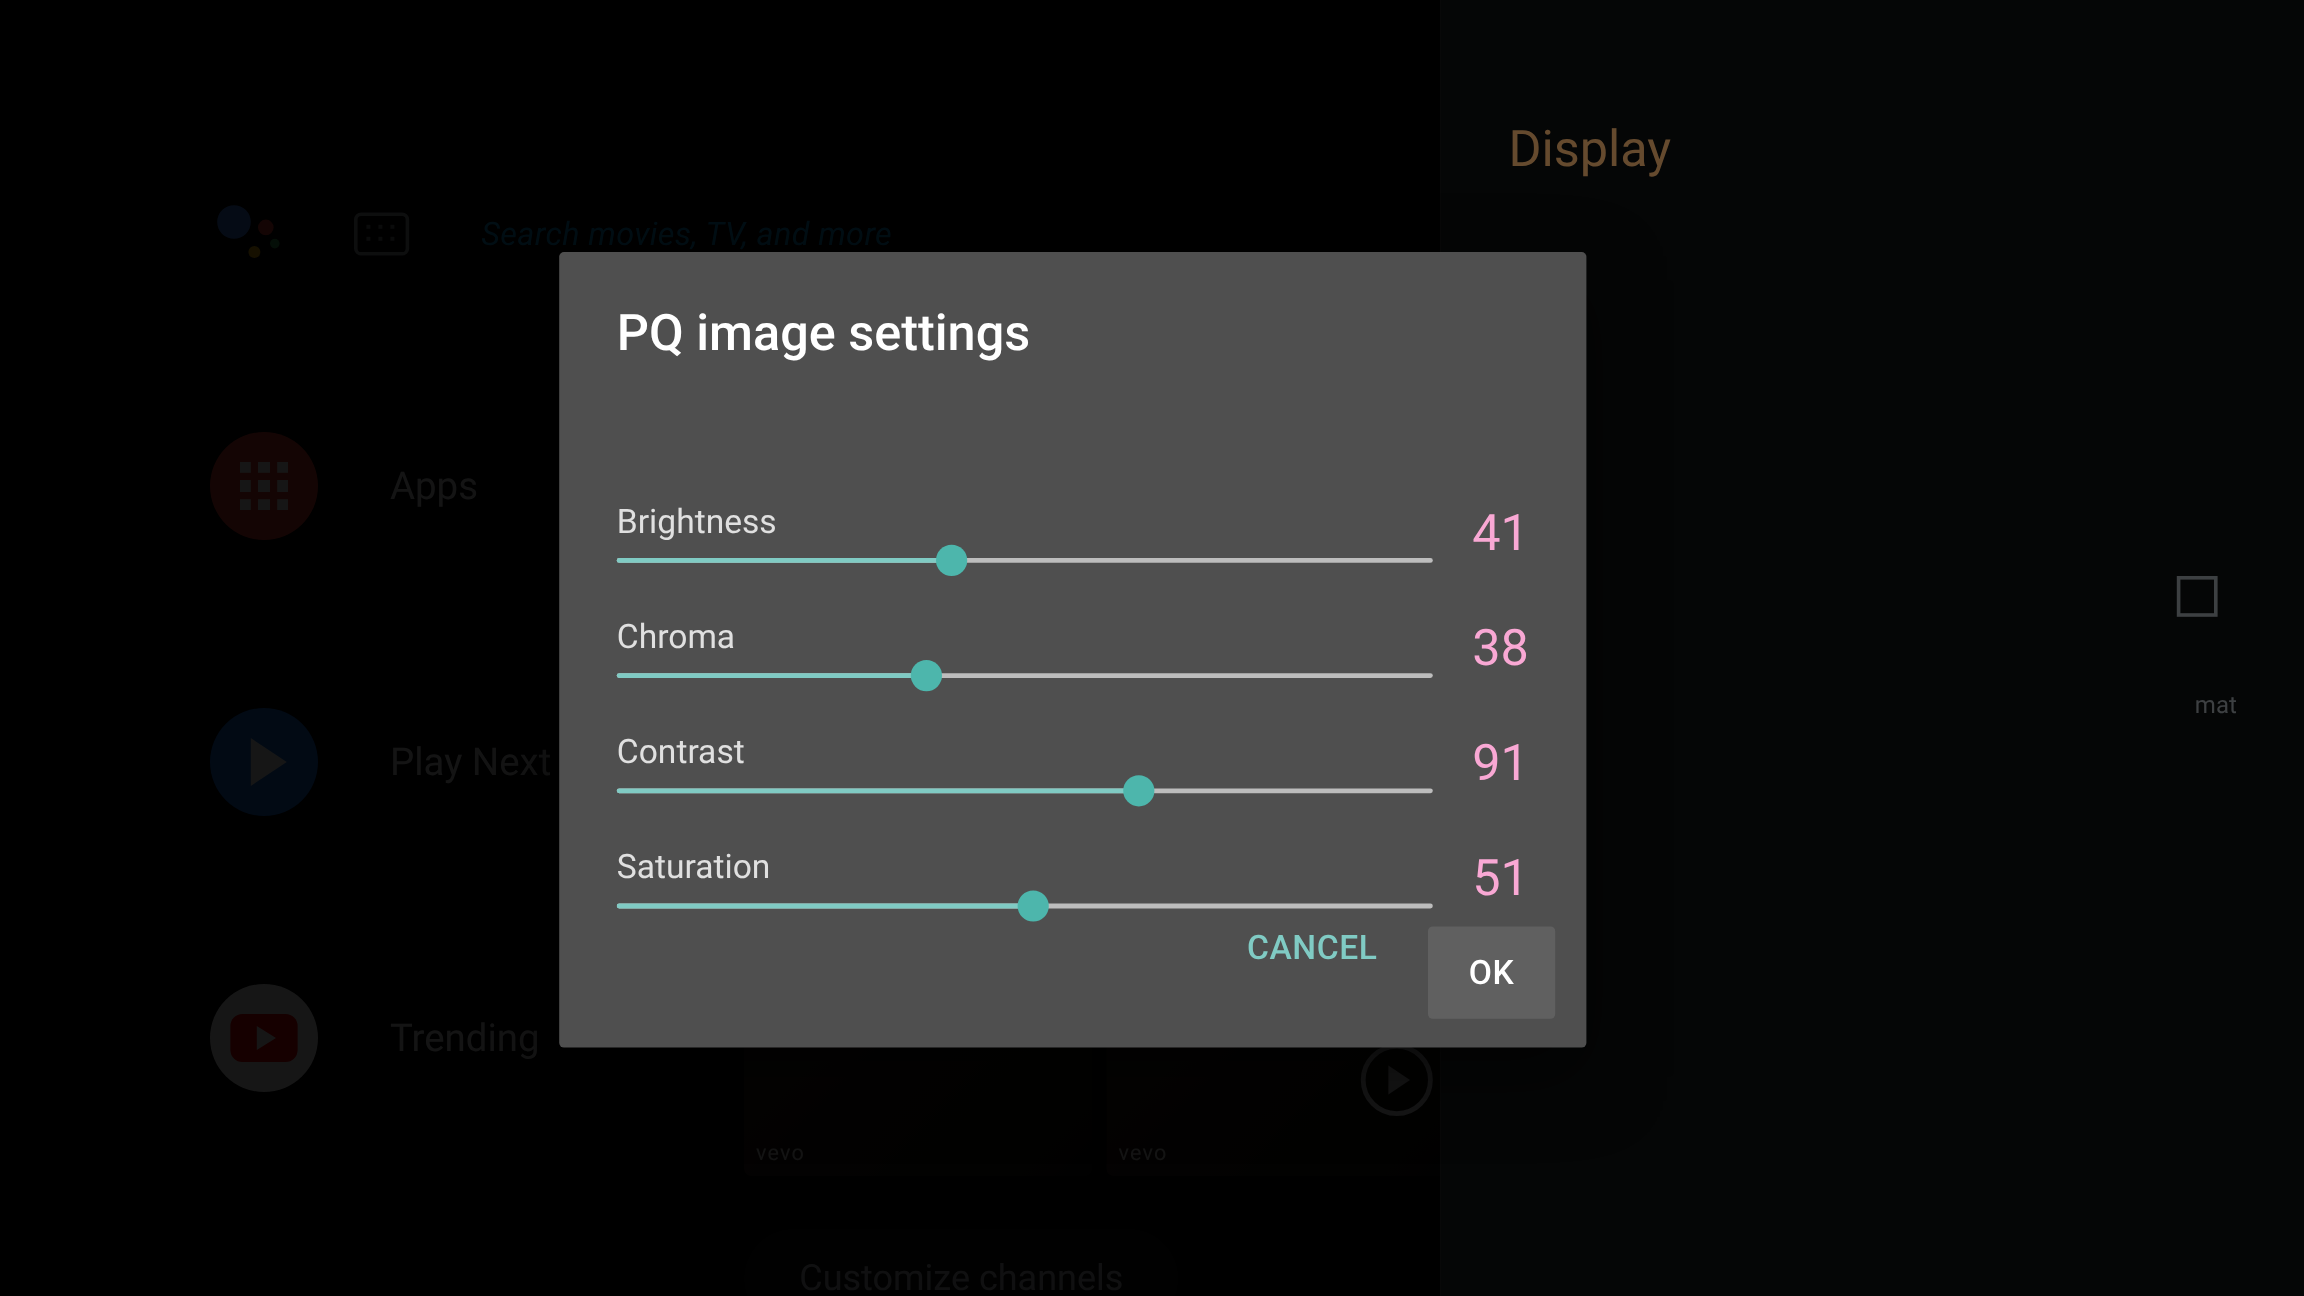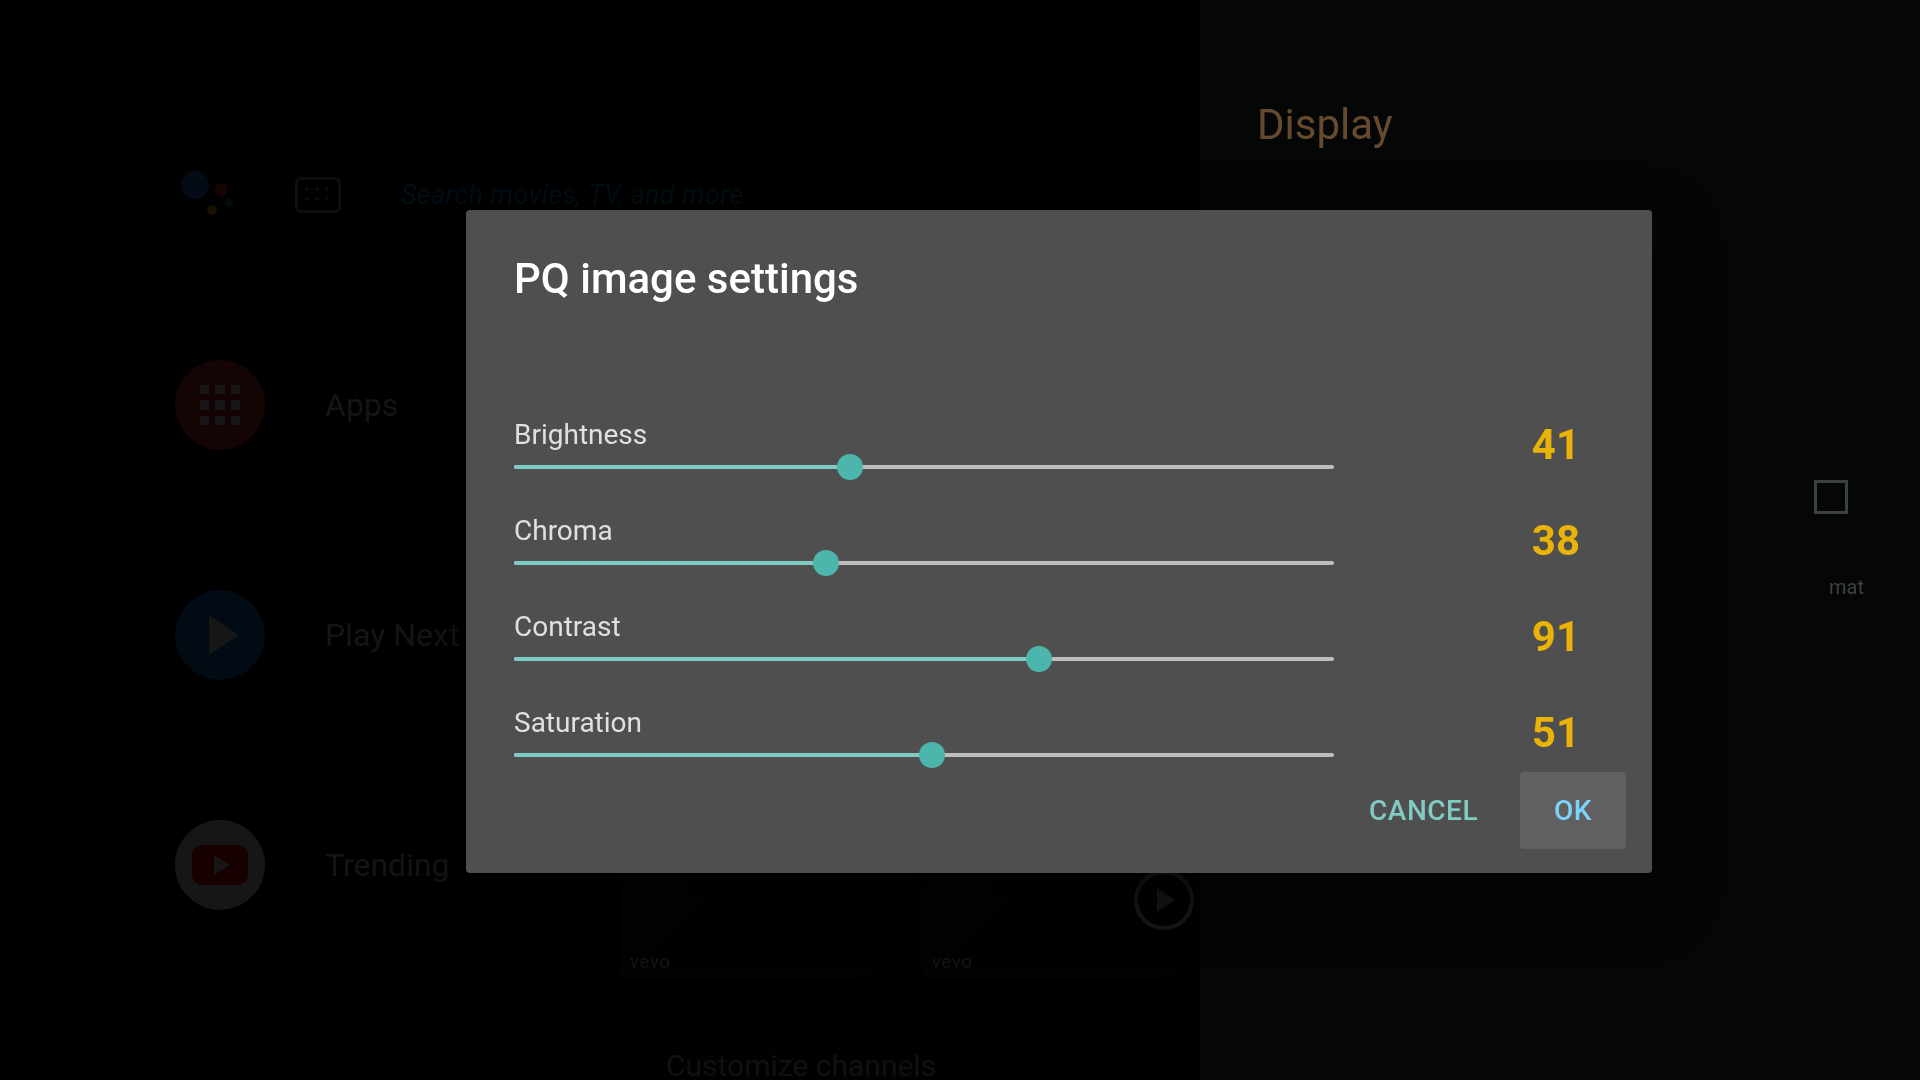--- a/index.html
+++ b/index.html
@@ -59,38 +59,38 @@
   
   .drawer { position:absolute; right:0; top:0; height:100%; width:720px; background:#0d0f10; border-left:1px solid #141414; }
   .drawer h2 { color:#fdba74; font-weight:400; font-size:42px; padding: 100px 56px 60px; }
   .drawer .chk { position:absolute; right:72px; top:480px; width:34px; height:34px; border:3px solid #9aa0a6; }
   .drawer .fmt { position:absolute; right:56px; top:575px; color:#9aa0a6; font-size:20px; }
 
   
   .scrim { position:absolute; inset:0; background: rgba(0,0,0,.6); }
 
   .dialog {
-    position: absolute; left: 466px; top: 210px; width: 1186px; height: 663px;
+    position: absolute; left: 466px; top: 210px; width: 856px; height: 663px;
     background: #4f4f4f; border-radius: 4px; box-shadow: 0 24px 60px rgba(0,0,0,.5);
-    color: #fff; padding: 44px 72px 24px 48px;
+    color: #fff; padding: 44px 48px 24px 48px;
   }
   .dialog h1 { font-size: 42px; font-weight: 500; margin-bottom: 70px; }
 
   .slider-block { display:flex; align-items:flex-end; justify-content:space-between; height: 96px; }
   .slider-col   { width: 820px; }
   .slider-label { font-size: 28px; color: #e0e0e0; margin-bottom: 14px; }
   .slider-track { position: relative; height: 4px; background: #bdbdbd; border-radius: 2px; }
   .slider-fill  { position: absolute; left: 0; top: 0; height: 100%; background: #80cbc4; border-radius: 2px; }
   .slider-thumb { position: absolute; top: 50%; transform: translate(-50%,-50%); width: 26px; height: 26px; border-radius: 50%; background: #4db6ac; }
-  .slider-value { font-size: 42px; font-weight: 700; color: #eab308; min-width: 80px; text-align: right; margin-top: 12px; }
+  .slider-value { font-size: 42px; font-weight: 400; color: #f9a8d4; min-width: 80px; text-align: right; margin-top: 12px; }
 
   .dialog-actions { position:absolute; right: 26px; bottom: 24px; display:flex; gap: 8px; }
   .btn { padding: 22px 34px; font-size: 28px; font-weight: 500; letter-spacing: .5px; border-radius: 4px; cursor: pointer; }
   .btn-cancel { color: #80cbc4; }
-  .btn-ok     { color: #7dd3fc; background: rgba(255,255,255,.10); }
+  .btn-ok     { color: #ffffff; background: rgba(255,255,255,.10); margin-top: 21px; }
 </style>
 </head>
 <body>
 
 <div class="home">
   <div class="search-row">
     <div class="assistant-logo">
       <span class="c1"></span>
         <span class="c2"></span>
         <span class="c3"></span>

